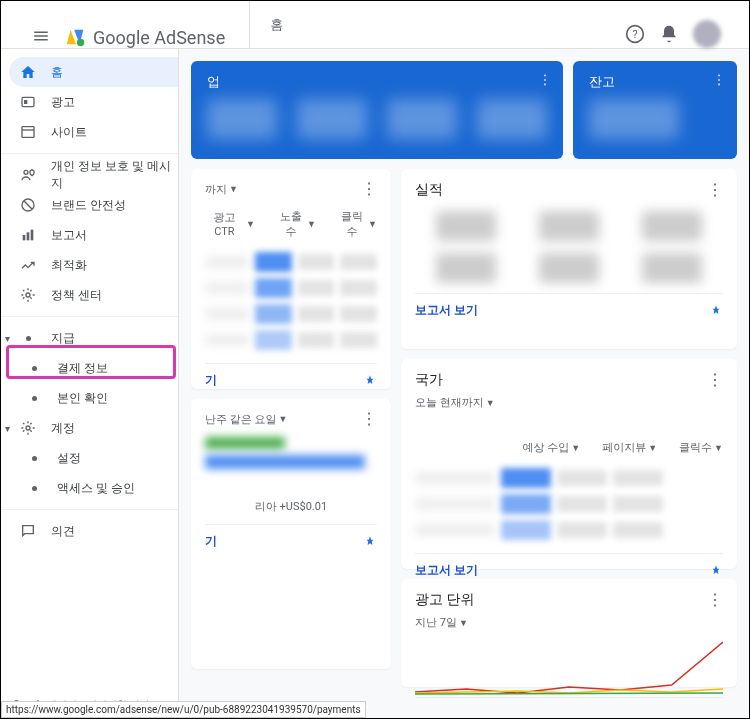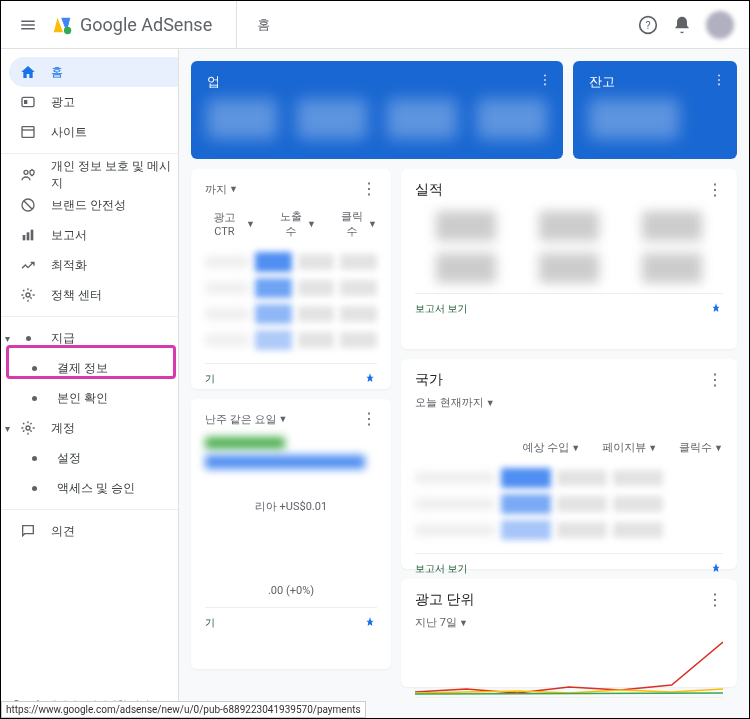--- a/index.html
+++ b/index.html
@@ -1,19 +1,19 @@
 <!DOCTYPE html>
 <html><head>
 <meta charset="utf-8">
 <style>
 * { box-sizing: border-box; margin: 0; padding: 0; }
 body { font-family: 'Roboto', Arial, sans-serif; font-size: 13px; color: #3c4043; background: #fff; width: 750px; height: 719px; overflow: hidden; position: relative; border: 1px solid #000; }
 
 
-.header { height: 48px; display: flex; align-items: center; padding: 0 15px; border-bottom: 1px solid #e0e0e0; background: #fff; position: relative; z-index: 10; }
+.header { height: 48px; display: flex; align-items: flex-end; padding: 0 28px; border-bottom: 1px solid #e0e0e0; background: #fff; position: relative; z-index: 10; }
 .menu-icon { width: 24px; height: 24px; display: flex; align-items: center; justify-content: center; cursor: pointer; color: #5f6368; }
 .logo { display: flex; align-items: center; margin-left: 12px; }
 .logo-svg { width: 22px; height: 22px; }
 .logo-text { font-size: 18px; color: #5f6368; margin-left: 6px; font-weight: 400; }
 .header-tabs { margin-left: 24px; padding-left: 20px; border-left: 1px solid #e0e0e0; height: 100%; display: flex; align-items: center; }
 .header-tab { font-size: 13px; color: #5f6368; }
 .header-right { margin-left: auto; display: flex; align-items: center; gap: 14px; }
 .help-icon, .bell-icon { width: 20px; height: 20px; color: #5f6368; cursor: pointer; }
 .avatar { width: 28px; height: 28px; border-radius: 50%; background: #b0b0c0; filter: blur(2px); }
 
@@ -61,21 +61,21 @@
 .col-headers { display: flex; justify-content: flex-end; gap: 22px; font-size: 11px; color: #5f6368; padding: 6px 0; }
 .col-h { display: flex; align-items: center; gap: 2px; }
 
 .table-rows { margin-top: 4px; }
 .trow { display: flex; height: 26px; align-items: center; gap: 6px; }
 .tcell-label { width: 60px; filter: blur(4px); background: #eee; height: 12px; border-radius: 2px; }
 .tcell-blue { width: 50px; height: 20px; background: #4f8ef2; filter: blur(3px); border-radius: 2px; }
 .tcell-grey { width: 50px; height: 16px; background: #e3e3e3; filter: blur(3px); border-radius: 2px; }
 
 .card-foot { display: flex; justify-content: space-between; align-items: center; margin-top: 10px; padding-top: 8px; border-top: 1px solid #eee; }
-.link-btn { color: #14532d; font-size: 10px; cursor: pointer; }
+.link-btn { color: #1d4ed8; font-size: 12px; cursor: pointer; font-weight: bold; }
 .pin-icon { color: #1a73e8; cursor: pointer; }
 
 .grid-2 { display: flex; gap: 10px; text-align: center; }
 .col-left { width: 200px; display: flex; flex-direction: column; gap: 10px; }
 .col-right { flex: 1; display: flex; flex-direction: column; gap: 10px; }
 
 .metric-row { display: flex; justify-content: space-around; filter: blur(6px); }
 .metric-row .m { width: 60px; height: 30px; background: #ccc; border-radius: 3px; }
 
 .small-text { font-size: 11px; color: #5f6368; margin-top: 6px; }
@@ -328,21 +328,20 @@
                 <span>난주 같은 요일</span> 
                 <span class="drop-arrow">▼</span>
               </span>
             <span class="dots-v">⋮</span>
           </div>
           <div style="margin-top:10px">
             <div style="height:12px;background:#4caf50;filter:blur(4px);width:80px;border-radius:2px"></div>
             <div style="height:14px;background:#4f8ef2;filter:blur(4px);width:160px;border-radius:2px;margin-top:6px"></div>
           </div>
           <div class="small-text" style="margin-top:30px">리아 +US$0.01</div>
-          <div class="small-text" style="margin-top:70px">.00 (+0%)</div>
           <div class="card-foot">
             <span class="link-btn">기</span>
             <span class="pin-icon">
                 <svg width="14" height="14" viewBox="0 0 24 24">
                   <path fill="currentColor" d="M12 2l2 6h4l-3 3 1 6-4-3-4 3 1-6-3-3h4z"></path>
                 </svg>
               </span>
           </div>
         </div>
       </div>

